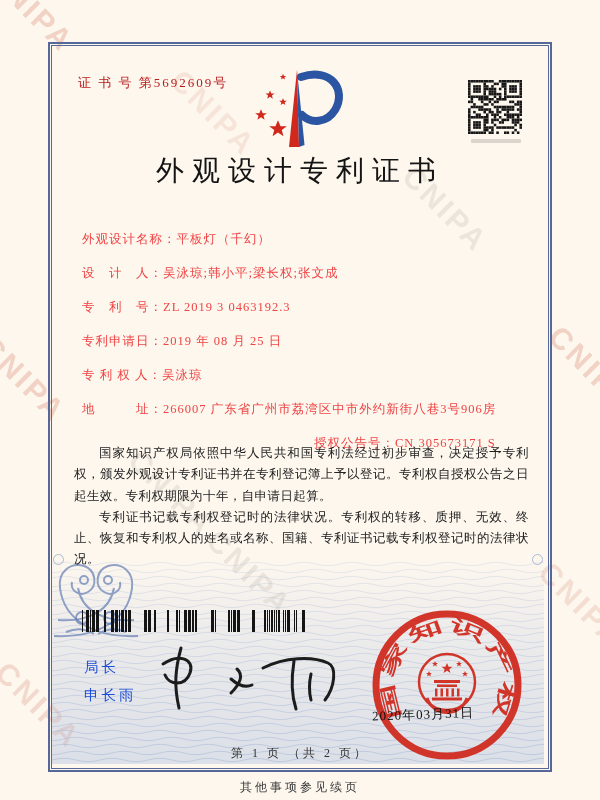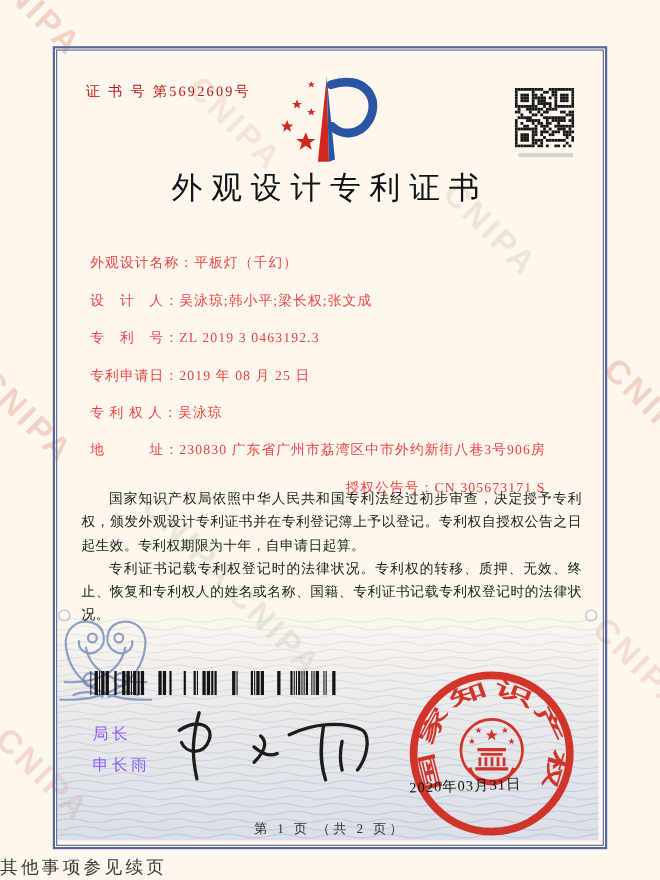--- a/index.html
+++ b/index.html
@@ -52,34 +52,34 @@
   .frow{height:20px;margin-bottom:14px;white-space:nowrap;position:relative;}
   .frow .lbl{display:inline;}
   .grant2{position:absolute;left:232px;top:0;}
   
   .paras{position:absolute;left:74px;top:443px;width:455px;font-size:12.5px;line-height:1.7;
     text-align:justify;color:#222;letter-spacing:.4px;}
   .paras p{margin:0;text-indent:2em;}
   
   .barcode{position:absolute;left:82px;top:610px;}
   
-  .signer{position:absolute;left:84px;top:658px;font-size:14.5px;letter-spacing:3px;color:#8b5cf6;
+  .signer{position:absolute;left:84px;top:658px;font-size:14.5px;letter-spacing:3px;color:#1d4ed8;
     font-family:"Liberation Sans","DejaVu Sans",sans-serif;}
   .signer div{margin-bottom:9px;}
   .autograph{position:absolute;left:145px;top:636px;}
   
   .seal{position:absolute;left:368px;top:606px;opacity:.93;}
   .seal-date{
     position:absolute;left:372px;top:705px;width:140px;font-size:13px;color:#101010;
     letter-spacing:1px;transform:rotate(-2deg);z-index:4;white-space:nowrap;
   }
   .page-indicator{position:absolute;left:0;top:745px;width:600px;text-align:center;
     font-size:12px;letter-spacing:3px;color:#333;}
-  .continuation{position:absolute;left:0;top:779px;width:600px;text-align:left;
-    font-size:16px;letter-spacing:3px;color:#3a3a3a;}
+  .continuation{position:absolute;left:0;top:779px;width:600px;text-align:center;
+    font-size:12px;letter-spacing:3px;color:#3a3a3a;}
 </style>
 </head>
 <body>
 
 <div class="page">
 
   <svg width="0" height="0" style="position:absolute">
     <defs>
       <path id="star" d="M0,-10 L2.9,-3.1 10,-3.1 4.3,1.2 6.2,8.1 0,4 -6.2,8.1 -4.3,1.2 -10,-3.1 -2.9,-3.1 Z"></path>
     </defs>
@@ -429,21 +429,21 @@
     <div class="qr-caption"></div>
 
     <div class="title">外观设计专利证书</div>
 
     <div class="fields">
       <div class="frow"><span class="lbl">外观设计名称：</span><span>平板灯（千幻）</span></div>
       <div class="frow"><span class="lbl">设　计　人：</span><span>吴泳琼;韩小平;梁长权;张文成</span></div>
       <div class="frow"><span class="lbl">专　利　号：</span><span>ZL 2019 3 0463192.3</span></div>
       <div class="frow"><span class="lbl">专利申请日：</span><span>2019 年 08 月 25 日</span></div>
       <div class="frow"><span class="lbl">专 利 权 人：</span><span>吴泳琼</span></div>
-      <div class="frow"><span class="lbl">地　　　址：</span><span>230830 广东省广州市荔湾区中市外约新街八巷3号906房</span></div>
+      <div class="frow"><span class="lbl">地　　　址：</span><span>266007 广东省广州市荔湾区中市外约新街八巷3号906房</span></div>
       <div class="frow">
         <span class="grant2"><span>授权公告号：</span><span>CN 305673171 S</span></span>
       </div>
     </div>
 
     <div class="paras">
       <p>国家知识产权局依照中华人民共和国专利法经过初步审查，决定授予专利权，颁发外观设计专利证书并在专利登记簿上予以登记。专利权自授权公告之日起生效。专利权期限为十年，自申请日起算。</p>
       <p>专利证书记载专利权登记时的法律状况。专利权的转移、质押、无效、终止、恢复和专利权人的姓名或名称、国籍、专利证书记载专利权登记时的法律状况。</p>
     </div>
 

